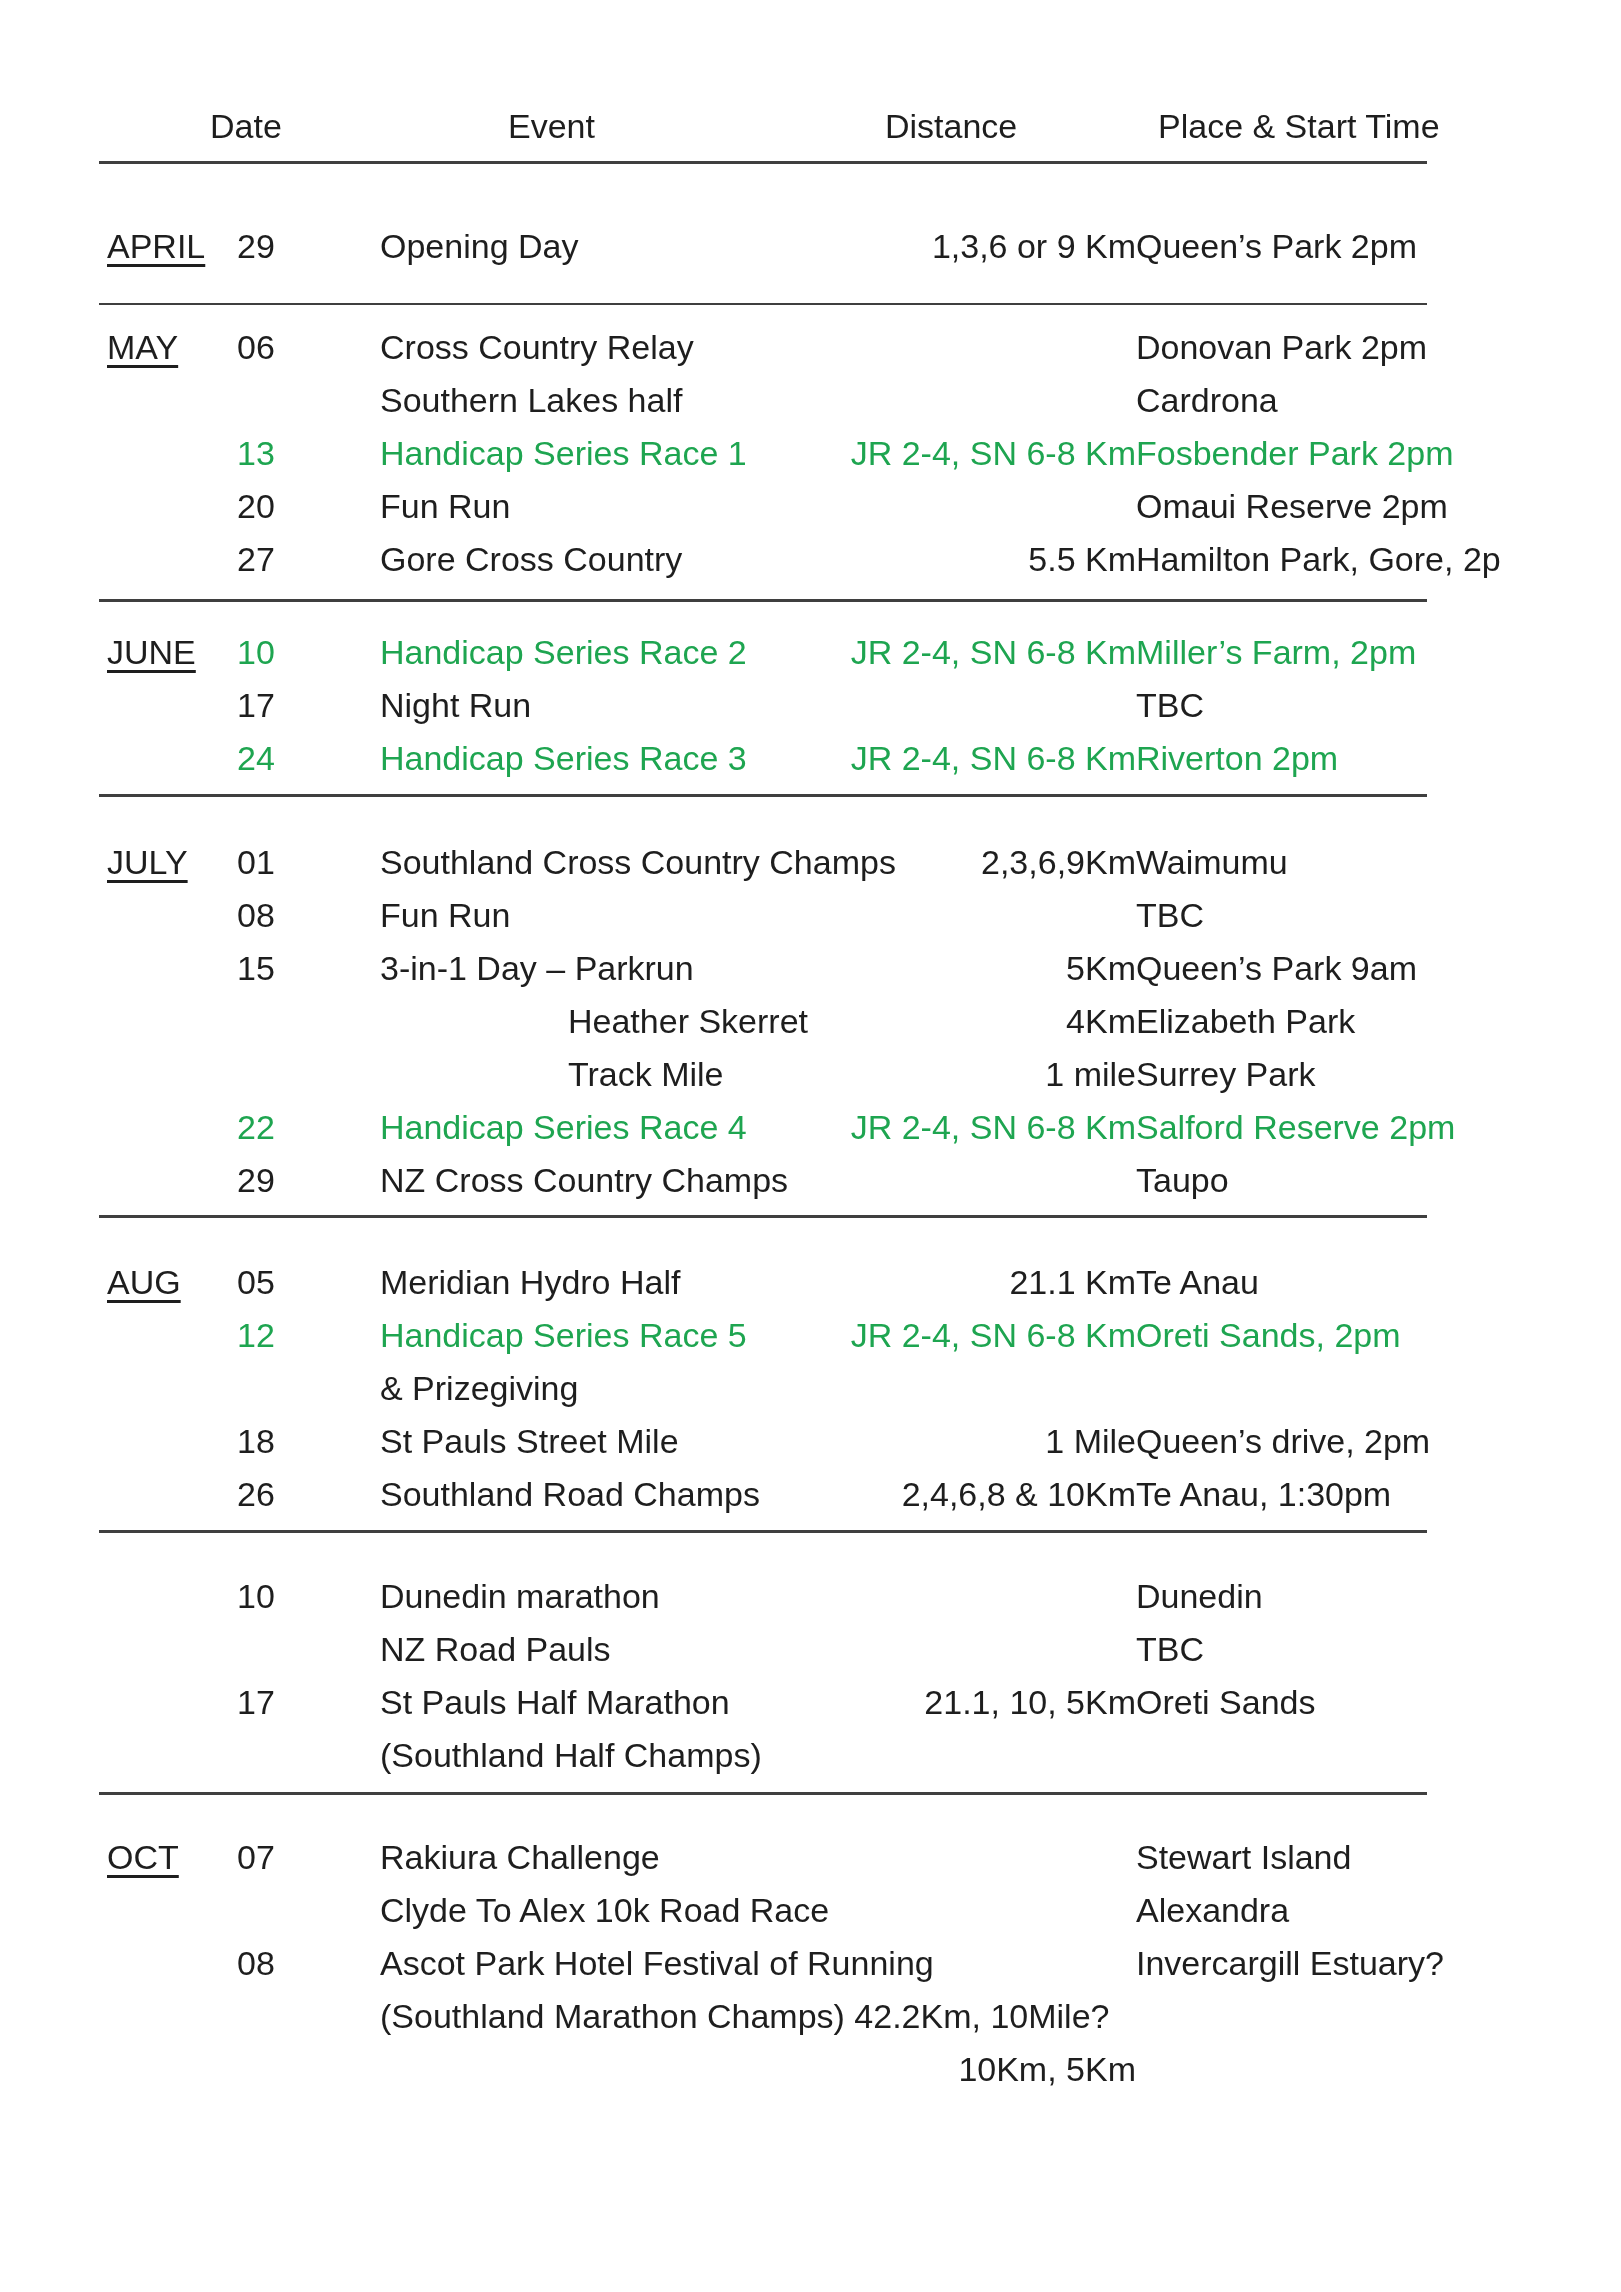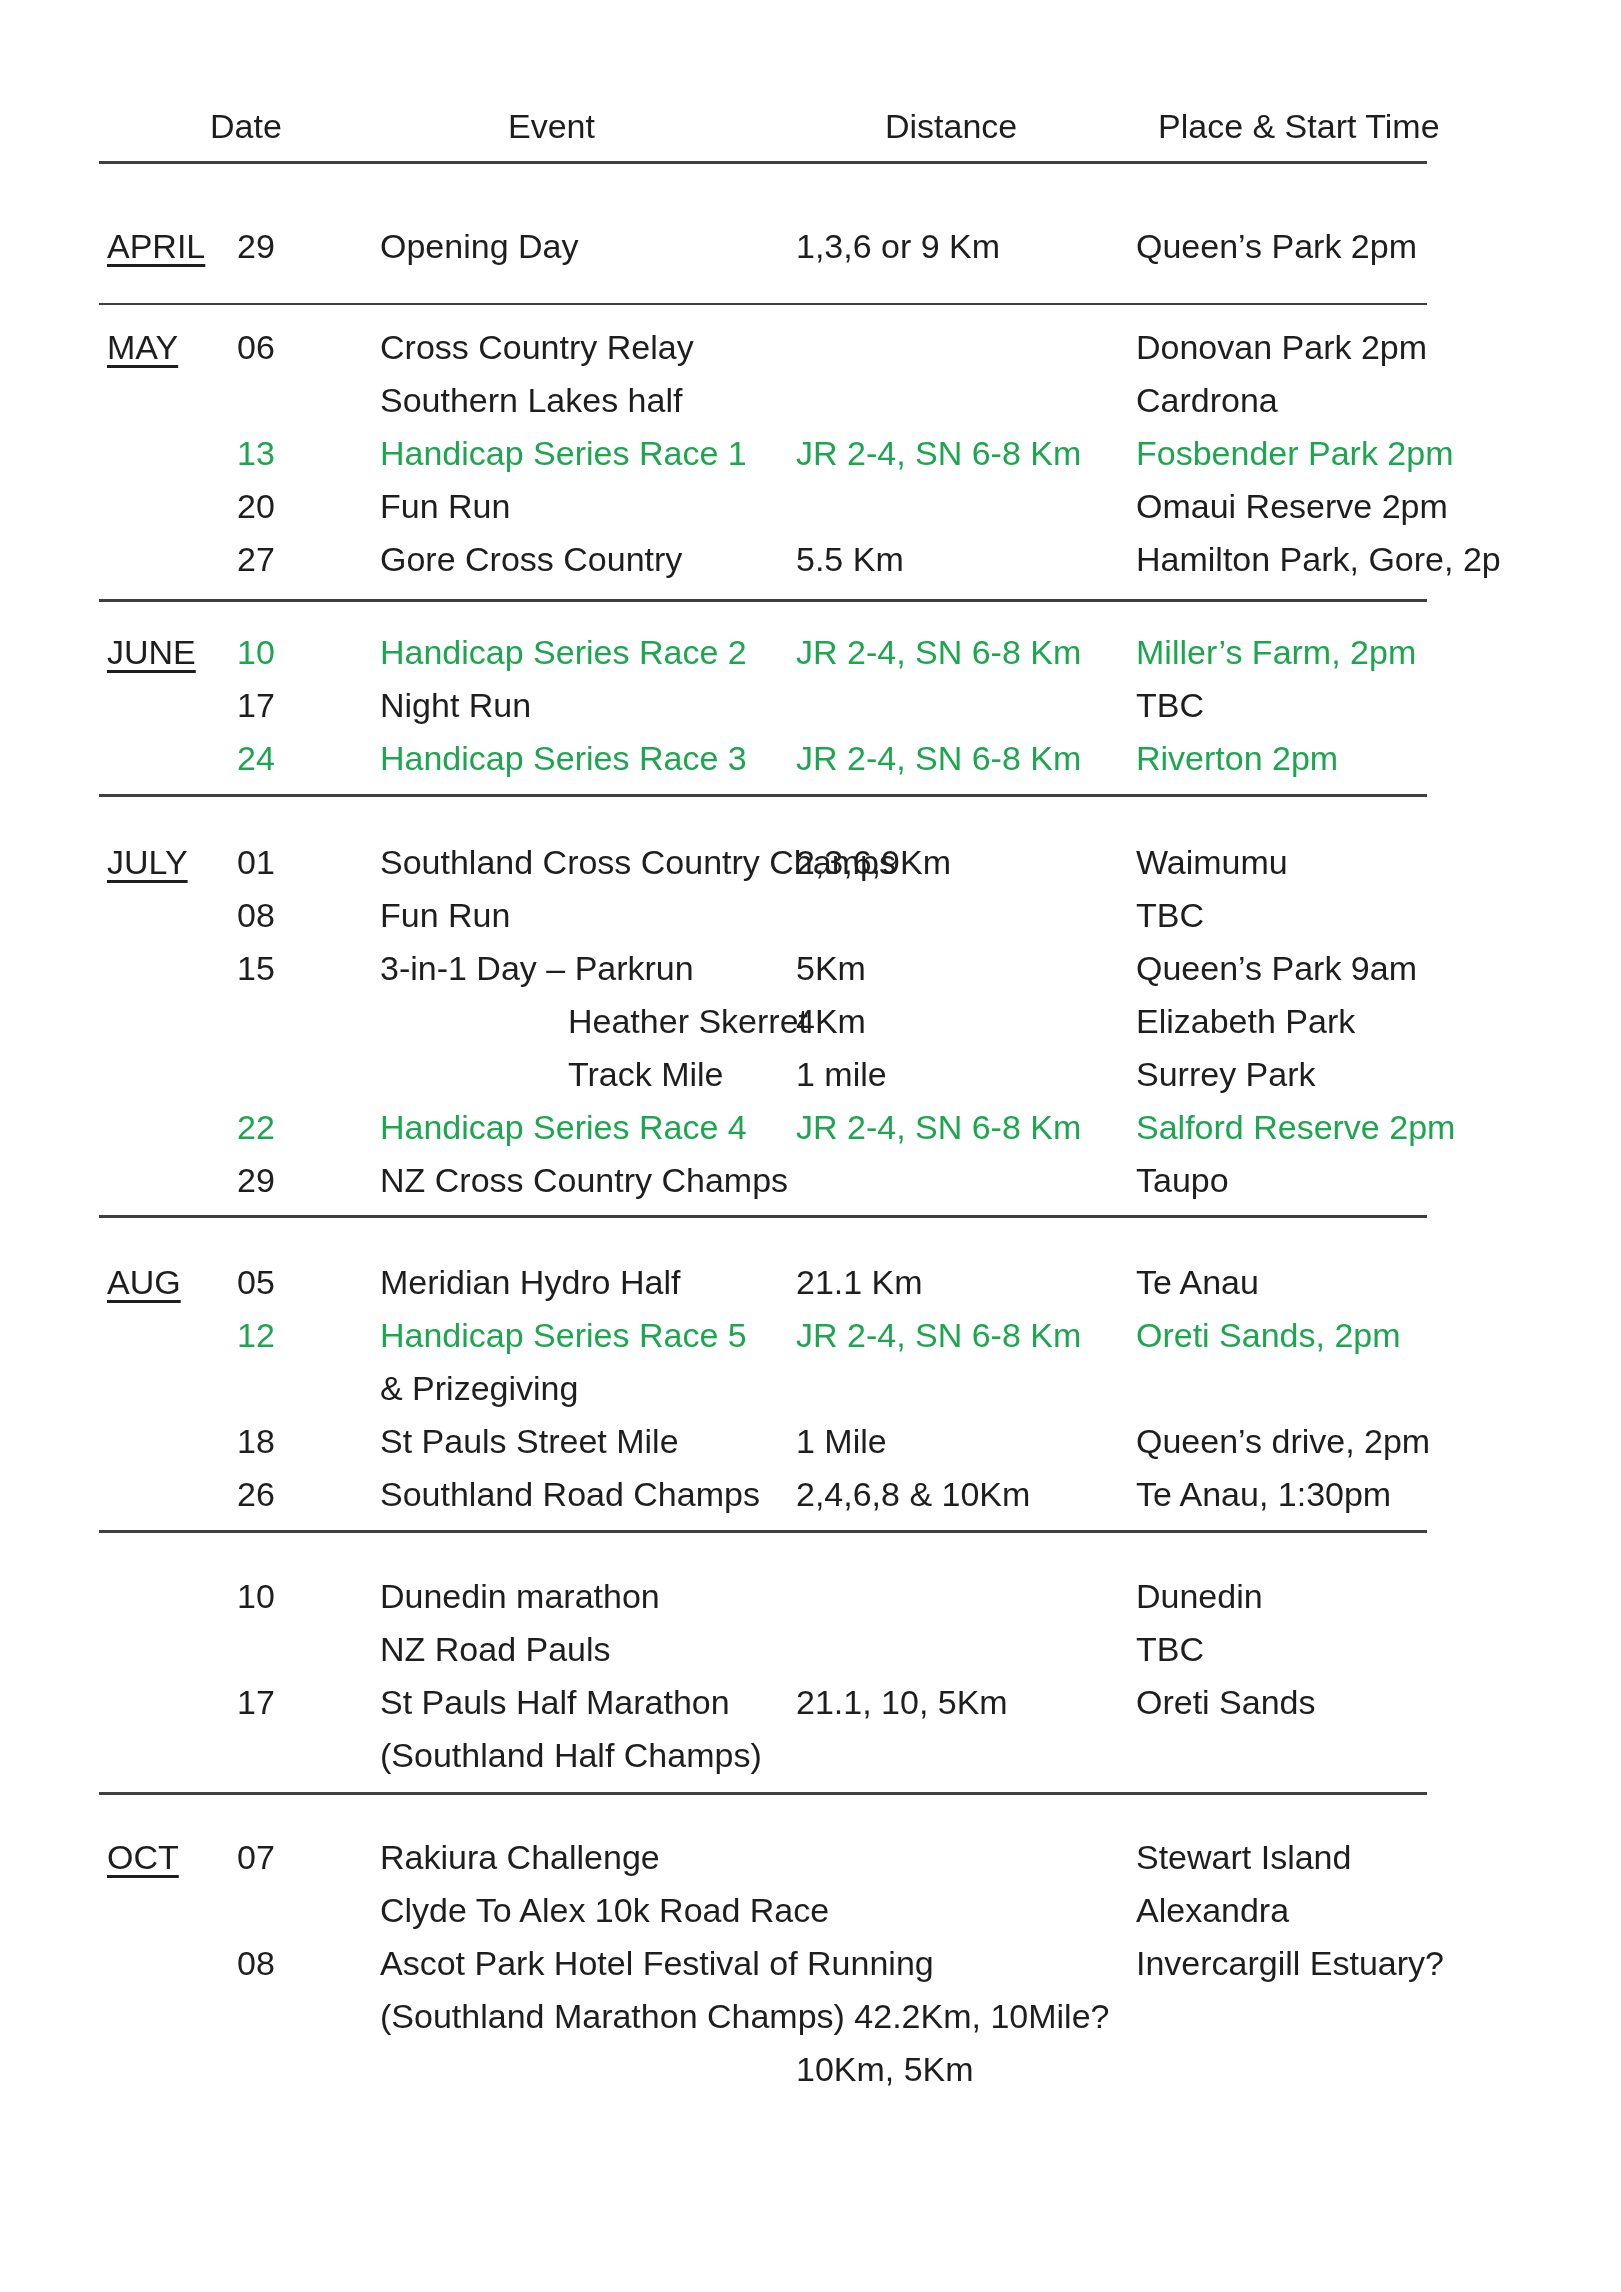--- a/index.html
+++ b/index.html
@@ -60,21 +60,21 @@
     padding-left: 107px;
     height: 53px;
     align-items: center;
   }
   .cell { white-space: nowrap; overflow: visible; }
   .month {
     text-decoration: underline;
     text-decoration-thickness: 2.7px;
     text-underline-offset: 6.3px;
   }
-  .distance { text-align: left; padding-left: 9px; }
+  .distance { text-align: right; padding-left: 9px; }
   .event.indent { padding-left: 188px; }
   .event.span2 { grid-column: 3 / 5; }
   .row.green .cell { color: var(--green, #1EA550); }
 </style>
 </head>
 <body>
 
 <div class="page">
 
   <div class="header-row">

